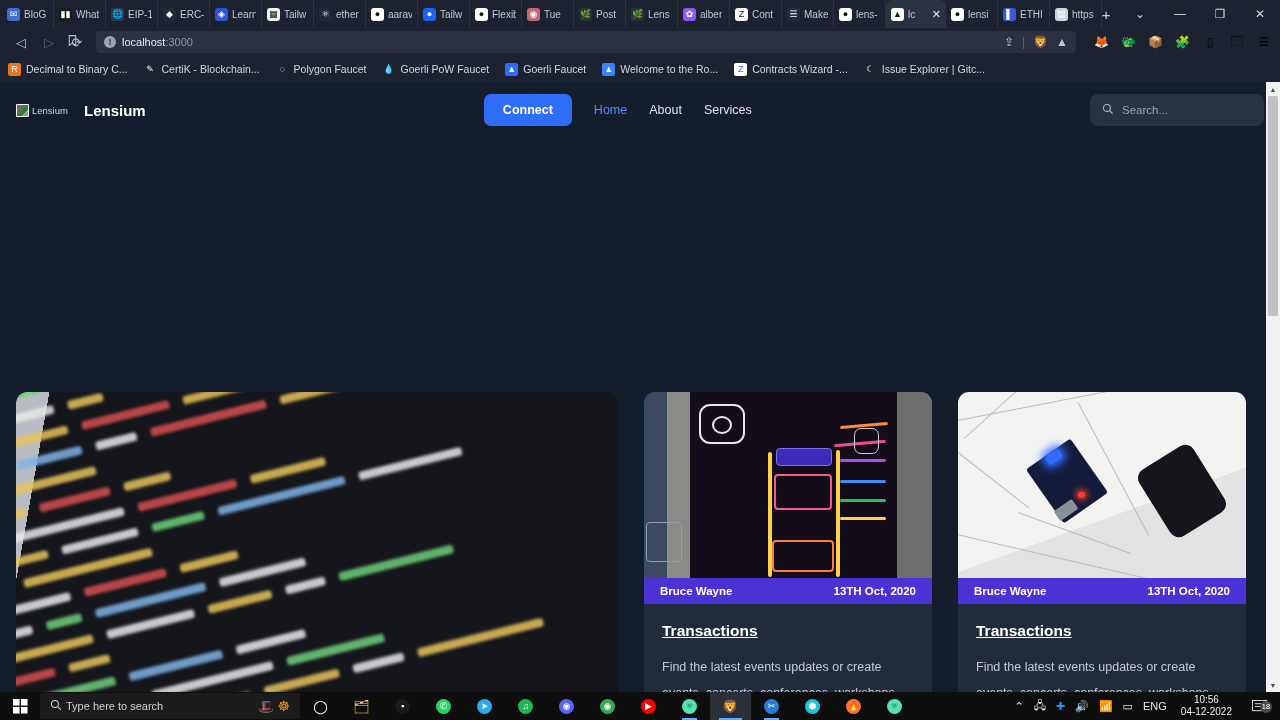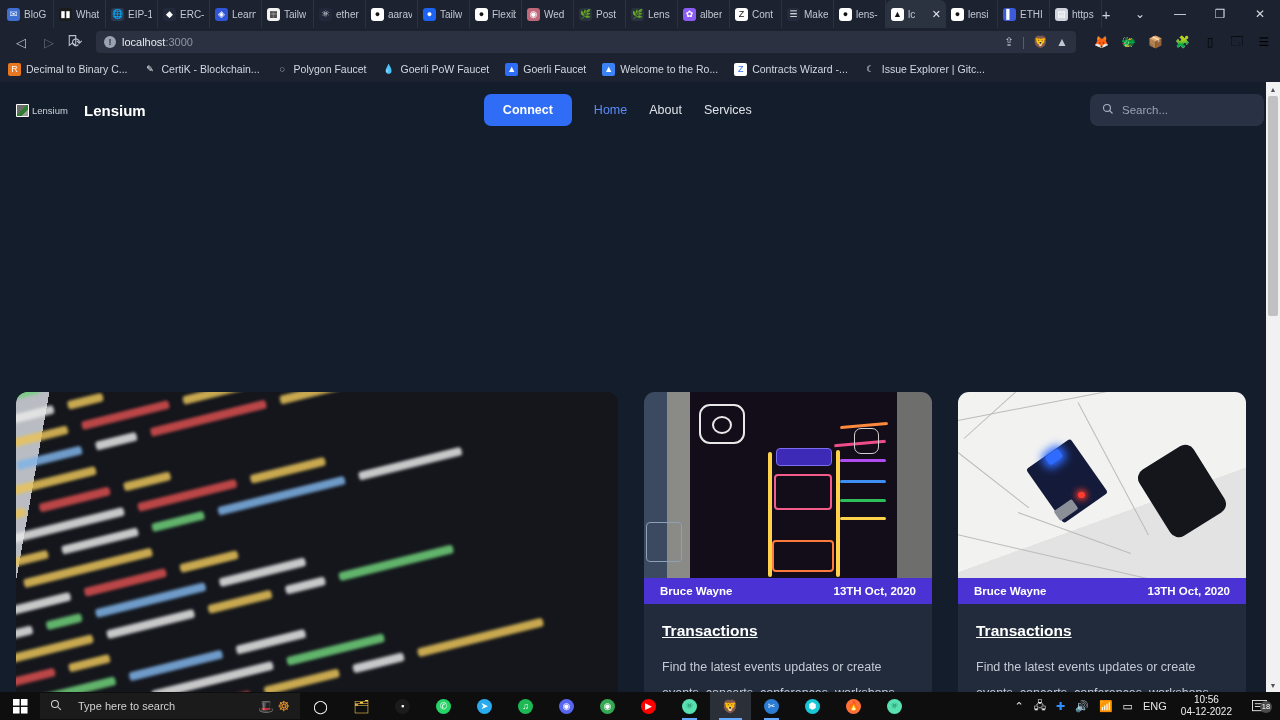--- a/index.html
+++ b/index.html
@@ -130,21 +130,21 @@
 
   
   .pagescroll { position: absolute; top: 0; right: 0; width: 14px; height: 100%; background: #f1f1f1; }
   .pagescroll .arrow { height: 14px; display: flex; align-items: center; justify-content: center; font-size: 7px; color: #505050; }
   .pagescroll .thumb { position: absolute; top: 14px; left: 2px; width: 10px; height: 220px; background: #c1c1c1; border-radius: 2px; }
 
   
   .taskbar { position: absolute; left: 0; bottom: 0; width: 1280px; height: 28px; background: #0e0e0e; display: flex; align-items: center; }
   .start { width: 40px; display: flex; align-items: center; justify-content: center; }
   .tbsearch {
-    width: 260px; height: 26px; background: #1b1b1b; display: flex; align-items: center; gap: 16px; padding: 0 10px;
+    width: 260px; height: 26px; background: #1b1b1b; display: flex; align-items: center; gap: 4px; padding: 0 10px;
   }
   .tbsearch .ph { color: #d2d2d2; font-size: 11px; }
   .tbicons { display: flex; align-items: center; }
   .tbicon { width: 41px; height: 28px; display: flex; align-items: center; justify-content: center; position: relative; }
   .tbicon.active { background: #2a2f38; }
   .tbicon.active::after { content: ""; position: absolute; bottom: 0; left: 9px; width: 23px; height: 2px; background: #62a9ff; }
   .tbicon.open::after { content: ""; position: absolute; bottom: 0; left: 13px; width: 15px; height: 2px; background: #62a9ff; }
   .tray { margin-left: auto; display: flex; align-items: center; gap: 10px; padding-right: 8px; color: #e6e6e6; }
   .tray .tr { font-size: 11px; }
   .clock { text-align: center; line-height: 12px; font-size: 10px; color: #f0f0f0; padding: 0 4px; }
@@ -197,21 +197,21 @@
         <div class="tab">
           <span class="favicon" style="background: rgb(27, 99, 240); color: rgb(255, 255, 255);">●</span>
           <span class="tab-label">Tailw</span>
         </div>
         <div class="tab">
           <span class="favicon" style="background: rgb(255, 255, 255); color: rgb(17, 17, 17);">●</span>
           <span class="tab-label">Flexib</span>
         </div>
         <div class="tab">
           <span class="favicon" style="background: rgb(192, 103, 122); color: rgb(255, 255, 255);">◉</span>
-          <span class="tab-label">Wed</span>
+          <span class="tab-label">Tue</span>
         </div>
         <div class="tab">
           <span class="favicon" style="background: rgb(40, 50, 63); color: rgb(255, 255, 255);">🌿</span>
           <span class="tab-label">Post</span>
         </div>
         <div class="tab">
           <span class="favicon" style="background: rgb(40, 50, 63); color: rgb(255, 255, 255);">🌿</span>
           <span class="tab-label">Lens</span>
         </div>
         <div class="tab">

